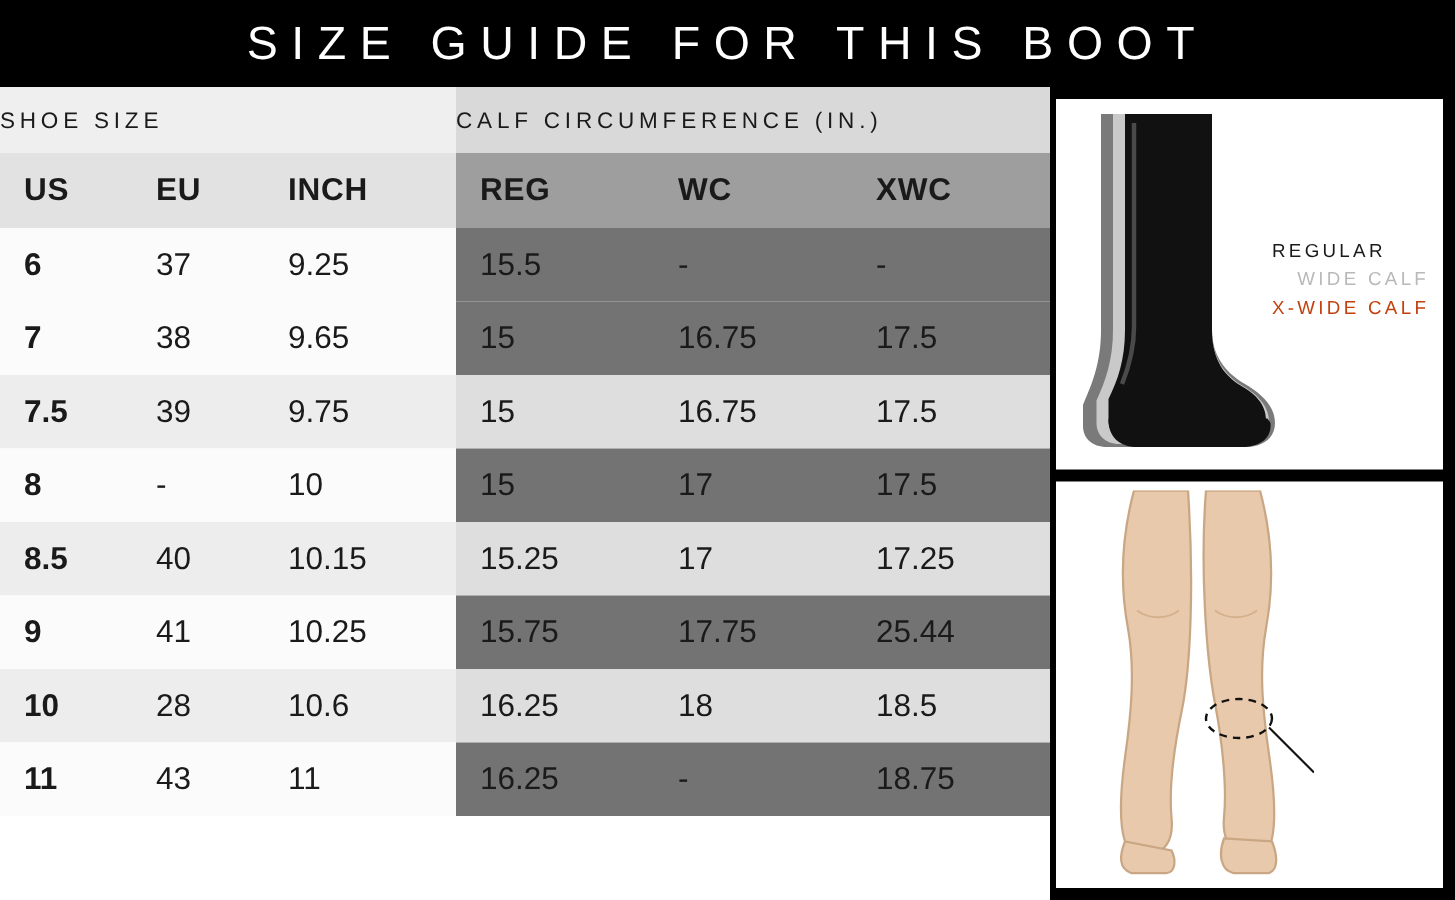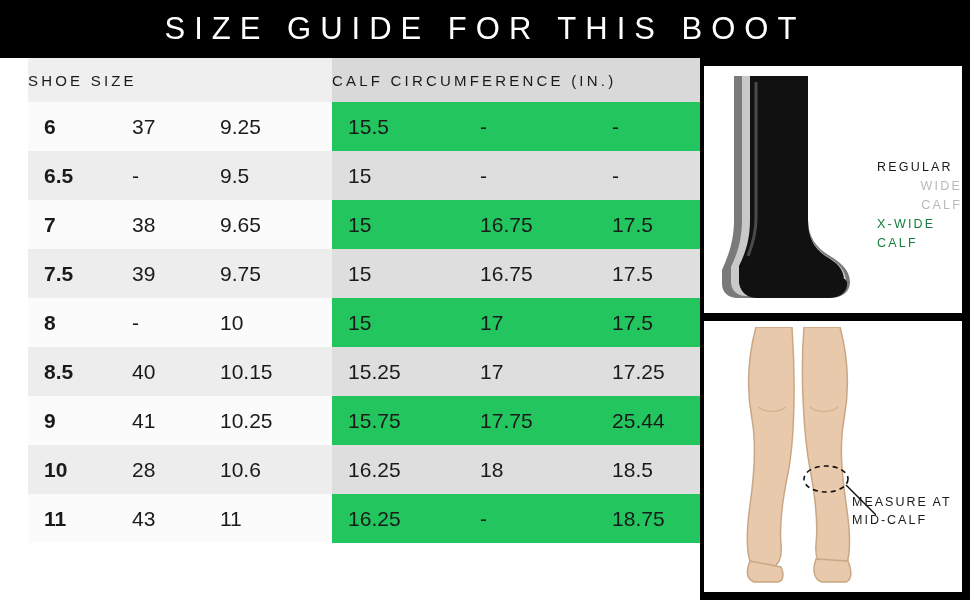--- a/index.html
+++ b/index.html
@@ -33,21 +33,20 @@
   .body-wrap {
     display: flex;
     width: 970px;
     height: 542px;
     background: #000;
   }
   .table-col {
     width: 700px;
     height: 542px;
     background: #fff;
-    padding-left: 28px;
   }
   .side-col {
     width: 270px;
     height: 542px;
     background: #000;
     display: flex;
     flex-direction: column;
   }
   
   table.size-table {
@@ -85,21 +84,21 @@
   tbody tr { height: 49px; }
   tbody td {
     font-size: 21px;
     color: #1a1a1a;
     padding-left: 16px;
     vertical-align: middle;
     font-weight: 400;
   }
   tbody td.us { font-weight: bold; }
   tbody td.shoe { background: #fbfbfb; }
-  tbody td.calf { background: #22c55e; }
+  tbody td.calf { background: #737373; }
   tbody tr.alt td.shoe { background: #ededed; }
   tbody tr.alt td.calf { background: #dedede; }
 
   col.c-us   { width: 88px; }
   col.c-eu   { width: 88px; }
   col.c-inch { width: 128px; }
   col.c-reg  { width: 132px; }
   col.c-wc   { width: 132px; }
   col.c-xwc  { width: 132px; }
 
@@ -113,29 +112,29 @@
   .panel-boot { height: 247px; }
   .panel-legs { height: 271px; margin-bottom: 8px; }
 
   .boot-figure {
     position: absolute;
     left: 8px; top: 4px;
     width: 150px; height: 238px;
   }
   .legend {
     position: absolute;
-    left: 173px;
+    left: 144px;
     top: 92px;
     font-size: 12.5px;
     letter-spacing: 2.2px;
     line-height: 19px;
   }
   .legend .reg  { color: #1a1a1a; }
   .legend .wc   { color: #b9b9b9; text-align: right; }
-  .legend .xwc  { color: #15803d; }
+  .legend .xwc  { color: #c2410c; }
 
   .legs-figure {
     position: absolute;
     left: 22px; top: 6px;
     width: 150px; height: 262px;
   }
   .measure-label {
     position: absolute;
     left: 148px;
     top: 172px;
@@ -164,35 +163,35 @@
             <col class="c-inch">
           <col class="c-reg">
             <col class="c-wc">
             <col class="c-xwc">
         </colgroup>
         <thead>
           <tr>
             <th class="grouphdr shoe" colspan="3">SHOE SIZE</th>
             <th class="grouphdr calf" colspan="3">CALF CIRCUMFERENCE (IN.)</th>
           </tr>
+          <tr class="subhdr">
+            <th class="shoe">US</th>
+            <th class="shoe">EU</th>
+            <th class="shoe">INCH</th>
+            <th class="calf">REG</th>
+            <th class="calf">WC</th>
+            <th class="calf">XWC</th>
+          </tr>
         </thead>
         <tbody>
           <tr>
             <td class="shoe us">6</td>
             <td class="shoe">37</td>
             <td class="shoe">9.25</td>
             <td class="calf">15.5</td>
-            <td class="calf">-</td>
-            <td class="calf">-</td>
-          </tr>
-          <tr class="alt">
-            <td class="shoe us">6.5</td>
-            <td class="shoe">-</td>
-            <td class="shoe">9.5</td>
-            <td class="calf">15</td>
             <td class="calf">-</td>
             <td class="calf">-</td>
           </tr>
           <tr>
             <td class="shoe us">7</td>
             <td class="shoe">38</td>
             <td class="shoe">9.65</td>
             <td class="calf">15</td>
             <td class="calf">16.75</td>
             <td class="calf">17.5</td>
@@ -295,21 +294,17 @@
 
           <path d="M90 232 C86 243 88 253 96 255 L120 255 C126 253 126 244 122 234 Z" fill="#e8c9ab" stroke="#c9a784" stroke-width="1.5"></path>
 
           <path d="M32 80 C40 86 52 86 60 80" stroke="#d4b08d" stroke-width="1.2" fill="none"></path>
           <path d="M84 80 C92 86 104 86 112 80" stroke="#d4b08d" stroke-width="1.2" fill="none"></path>
 
           <ellipse cx="100" cy="152" rx="22" ry="13" fill="none" stroke="#111" stroke-width="1.6" stroke-dasharray="5 4"></ellipse>
 
           <line x1="120" y1="158" x2="150" y2="188" stroke="#111" stroke-width="1.4"></line>
         </svg>
-        <div class="measure-label">
-          <div>MEASURE AT</div>
-          <div>MID-CALF</div>
-        </div>
       </div>
 
     </div>
   </div>
 </div>
 
 </body></html>

